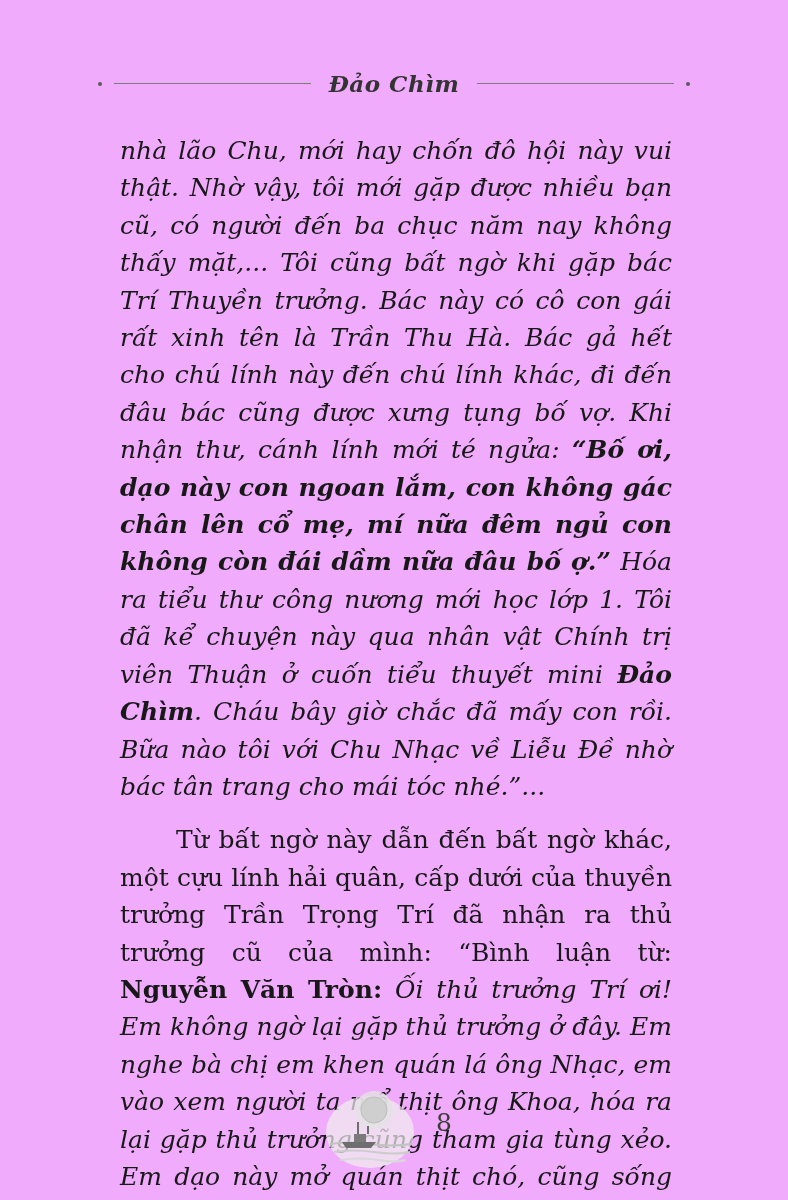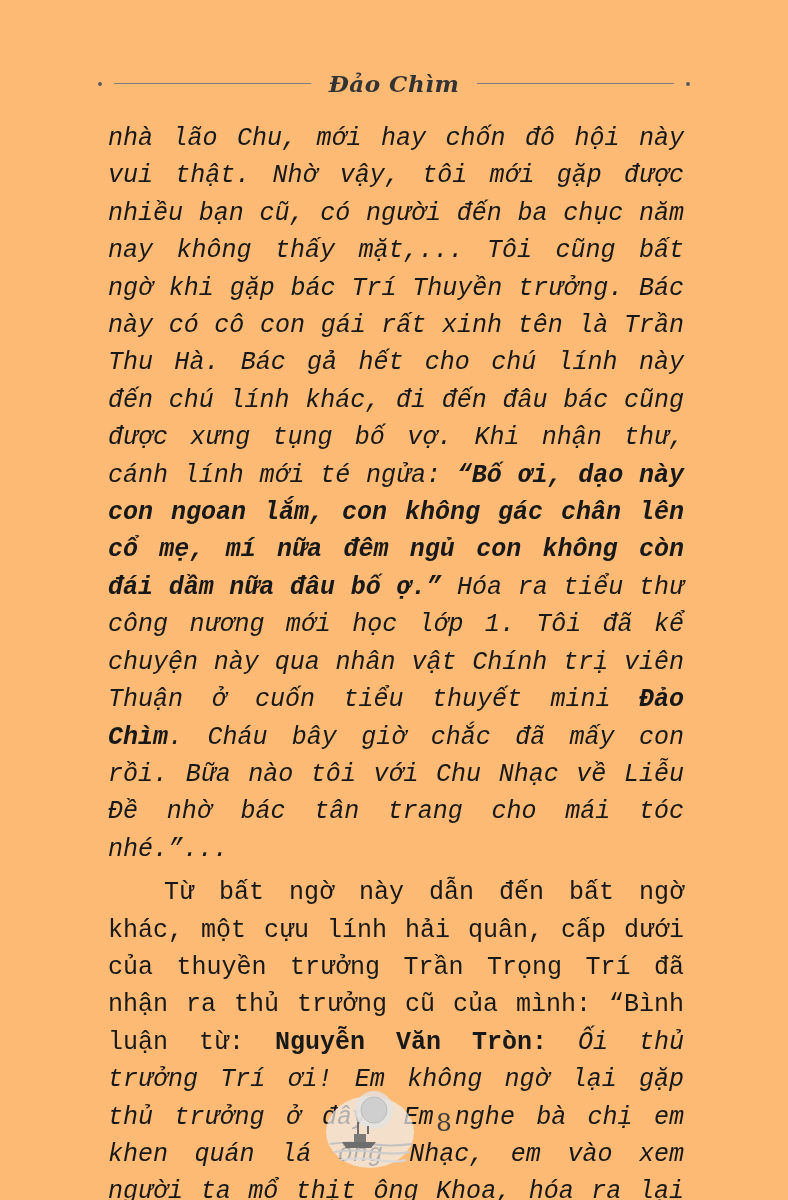--- a/index.html
+++ b/index.html
@@ -4,21 +4,21 @@
 <style>
   html, body {
     margin: 0;
     padding: 0;
     background: #ffffff;
   }
   .page {
     position: relative;
     width: 788px;
     height: 1200px;
-    background: #fdba74;
+    background: #f0abfc;
     font-family: "DejaVu Serif", serif;
     overflow: hidden;
   }
 
   
   .running-header {
     position: absolute;
     top: 70px;
     left: 98px;
     right: 98px;
@@ -53,23 +53,22 @@
     position: absolute;
     top: 116px;
     left: 104px;
     width: 584px;
     color: #181818;
     font-size: 25px;
     line-height: 37.4px;
     text-align: justify;
   }
   .page-body p {
-    margin: 4px;
+    margin: 16px;
     padding: 0;
-    font-family: Liberation Mono, monospace;
   }
   .page-body p.indent {
     text-indent: 56px;
     margin-top: 6px;
   }
   .page-body span.i { font-style: italic; }
   .page-body span.b { font-weight: 700; }
 
   
   .page-footer {

